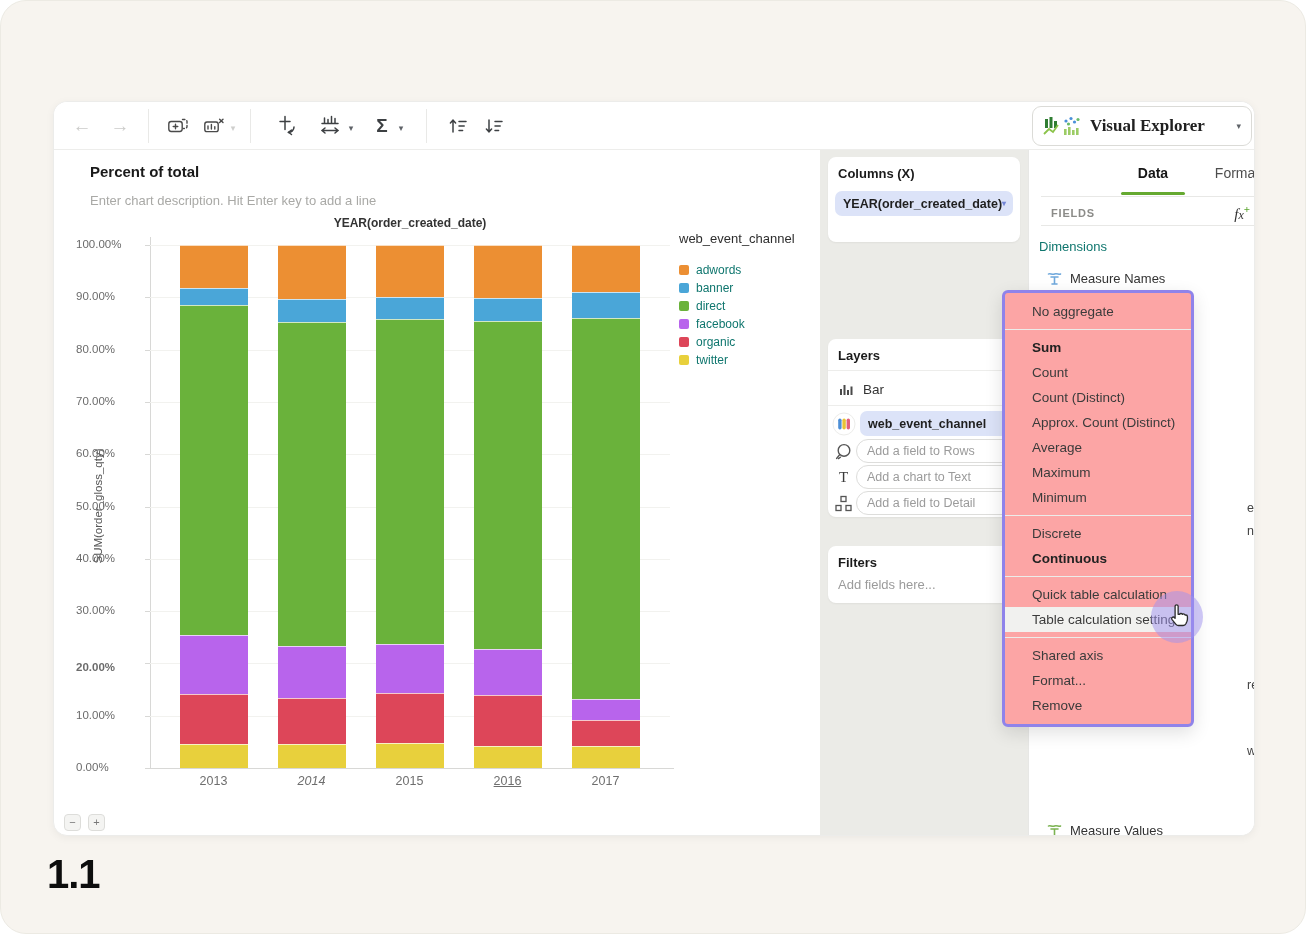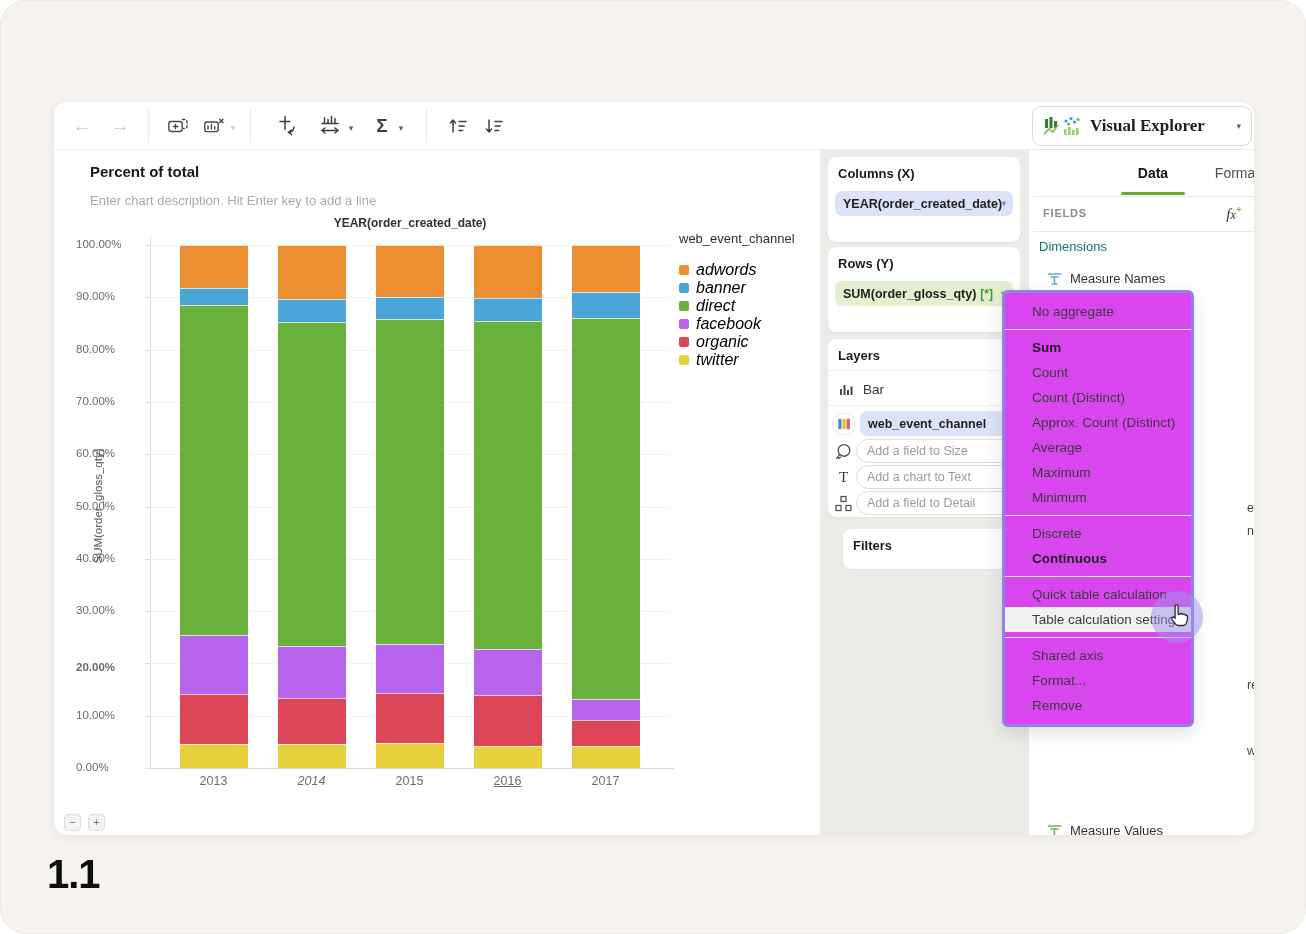--- a/index.html
+++ b/index.html
@@ -46,21 +46,21 @@
                   font-size:11.5px; color:#555; transform:rotate(-90deg); }
   .bar { position:absolute; width:68px; height:523px; top:143px; display:flex;
          flex-direction:column; justify-content:flex-end; }
   .seg { width:100%; border-top:1px solid rgba(255,255,255,.7); cursor:pointer; }
   .xlab { position:absolute; top:672px; width:68px; text-align:center; font-size:12.5px; color:#6e6e6e; }
 
   
   .legend-title { position:absolute; left:625px; top:129px; font-size:13px; color:#2e2e2e; }
   .lg-item { position:absolute; left:625px; height:18px; display:flex; align-items:center; cursor:pointer; }
   .lg-sw { width:10px; height:10px; border-radius:2px; margin-right:7px; }
-  .lg-tx { font-size:16px; color:#000000;font-style:italic; }
+  .lg-tx { font-size:12px; color:#0f766e; }
 
   
   .zoom-btn { position:absolute; width:17px; height:17px; background:#f4f4f2; border:1px solid #ddddda;
               border-radius:4px; color:#777; font-size:11px; line-height:15px; text-align:center; cursor:pointer; }
 
   
   .shelf-col { position:absolute; left:766px; top:48px; width:208px; height:687px; background:#ebebe7; }
   .shelf-card { position:absolute; left:8px; width:192px; background:#fff; border-radius:8px;
                 box-shadow:0 1px 2px rgba(0,0,0,.05); }
   .shelf-head { font-size:13px; font-weight:700; color:#1b1b1b; padding:9px 10px 0 10px; }
@@ -75,34 +75,34 @@
   .filters-ph { font-size:13px; color:#9b9b9b; padding:7px 10px; }
 
   
   .fields-col { position:absolute; left:974px; top:48px; width:228px; height:687px; background:#fff;
                 border-left:1px solid #e7e7e5; }
   .tab { position:absolute; top:0; height:45px; display:flex; align-items:center; justify-content:center;
          font-size:14px; cursor:pointer; }
   .tab.active { font-weight:700; color:#161616; }
   .tab.inactive { color:#4d4d4d; }
   .tab-underline { position:absolute; top:42px; height:3px; border-radius:2px; }
-  .fields-head-row { position:absolute; left:4px; top:46px; width:227px; height:36px;
+  .fields-head-row { position:absolute; left:12px; top:46px; width:227px; height:30px;
                      border-top:1px solid #e8e8e6; border-bottom:1px solid #e8e8e6; }
   .fields-head { position:absolute; left:10px; top:10px; font-size:11px; font-weight:700;
                  letter-spacing:.8px; color:#8b8b88; }
   .fx { position:absolute; right:18px; top:6px; font-family:"Liberation Serif", serif;
         font-style:italic; font-size:15px; color:#333; cursor:pointer; }
   .fx sup { color:#58a42c; font-weight:700; font-size:11px; font-style:normal; }
   .dim-label { position:absolute; left:10px; top:89px; font-size:13px; color:#0f766e; }
   .field-item { position:absolute; left:18px; height:18px; display:flex; align-items:center; cursor:pointer; }
   .field-tx { font-size:13px; color:#333; margin-left:8px; white-space:nowrap; }
   .frag { position:absolute; font-size:12.5px; color:#444; white-space:nowrap; }
 
   
-  .menu { position:absolute; left:1001px; top:289px; width:192px; background:#d946ef;
+  .menu { position:absolute; left:1001px; top:289px; width:192px; background:#fca5a5;
           border:3px solid #8f83ea; border-radius:6px; box-shadow:0 6px 18px rgba(0,0,0,.12);
           padding:6px 0; z-index:50; }
   .menu-item { height:25px; line-height:25px; padding-left:27px; font-size:13.5px; color:#3b3b3b;
                cursor:pointer; white-space:nowrap; overflow:hidden; }
   .menu-item.bold { font-weight:700; color:#222; }
   .menu-item.hl { background:#f1f1ef; }
   .menu-divider { height:1px; background:#ececea; margin:5px 0; }
 
   
   .cursor-halo { position:absolute; left:1150px; top:590px; width:52px; height:52px; border-radius:50%;
@@ -329,28 +329,20 @@
     <div class="shelf-col">
 
       <div class="shelf-card" style="top:7px;height:85px;">
         <div class="shelf-head">Columns (X)</div>
         <div class="pill" style="margin:10px 7px 0 7px;background:#dce3f8;">
           <span>YEAR(order_created_date)</span>
           <span class="pill-caret">▾</span>
         </div>
       </div>
 
-      <div class="shelf-card" style="top:97px;height:85px;">
-        <div class="shelf-head">Rows (Y)</div>
-        <div class="pill" style="margin:10px 7px 0 7px;background:#e4efcf;">
-          <span>SUM(order_gloss_qty)</span>
-          <span class="badge">[*]</span>
-          <span class="pill-caret" style="color:#8aa04e;">▾</span>
-        </div>
-      </div>
 
       <div class="shelf-card" style="top:189px;height:178px;">
         <div class="shelf-head">Layers</div>
         <div class="hrline" style="top:31px;"></div>
         <div class="lay-row" style="top:38px;height:24px;">
           <span>
             <svg width="16" height="16" viewBox="0 0 16 16" fill="#4a4a4a">
               <rect x="2" y="8" width="2" height="6"></rect>
               <rect x="5.5" y="4" width="2" height="10"></rect>
               <rect x="9" y="9" width="2" height="5"></rect>
@@ -376,21 +368,21 @@
         </div>
 
         <div class="lay-row" style="top:100px;left:6px;">
           <span>
             <svg width="19" height="19" viewBox="0 0 19 19" fill="none" stroke="#555" stroke-width="1.4" stroke-linecap="round">
               <circle cx="10" cy="8.4" r="5.8"></circle>
                 <path d="M5.6 12.8 L2.6 16.4 M4.4 16.6 l2 -1.4"></path>
             </svg>
           </span>
           <div class="ph-pill" style="width:158px;margin-left:3px;">
-            <span>Add a field to Size</span>
+            <span>Add a field to Rows</span>
           </div>
         </div>
 
         <div class="lay-row" style="top:126px;left:6px;">
           <span style="width:19px;text-align:center;font-size:15px;color:#3a3a3a;font-family:'Liberation Serif',serif;">T</span>
           <div class="ph-pill" style="width:158px;margin-left:3px;">
             <span>Add a chart to Text</span>
           </div>
         </div>
 
@@ -401,22 +393,23 @@
                 <rect x="2" y="11.5" width="5" height="5"></rect>
                 <rect x="12" y="11.5" width="5" height="5"></rect>
             </svg>
           </span>
           <div class="ph-pill" style="width:158px;margin-left:3px;">
             <span>Add a field to Detail</span>
           </div>
         </div>
       </div>
 
-      <div class="shelf-card" style="top:379px;height:40px;margin-left:15px;">
+      <div class="shelf-card" style="top:396px;height:57px;">
         <div class="shelf-head">Filters</div>
+        <div class="filters-ph">Add fields here...</div>
       </div>
     </div>
 
     <div class="fields-col">
       <div class="tab active" style="left:90px;width:68px;">
         <span>Data</span>
       </div>
       <div class="tab inactive" style="left:172px;width:72px;">
         <span>Format</span>
       </div>

